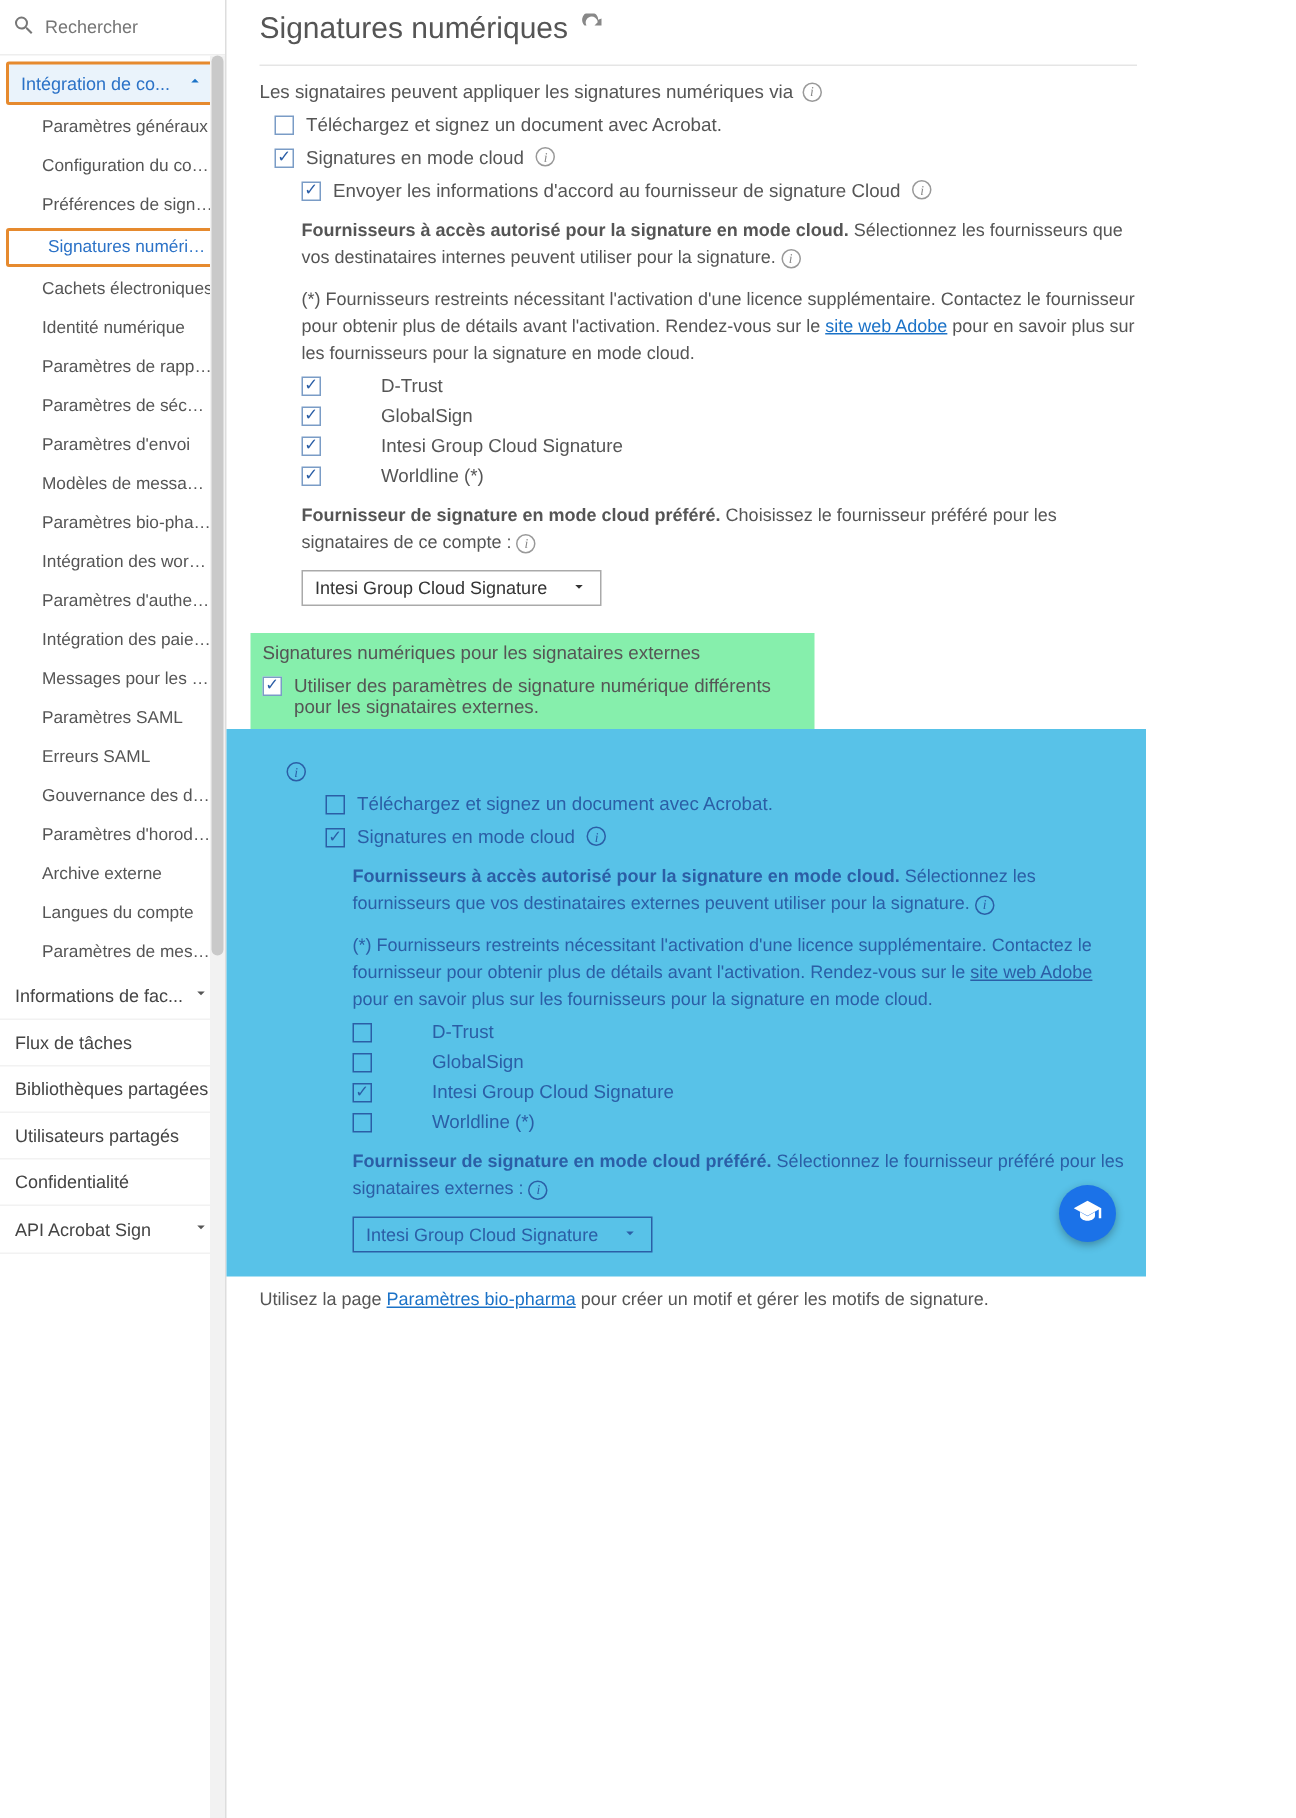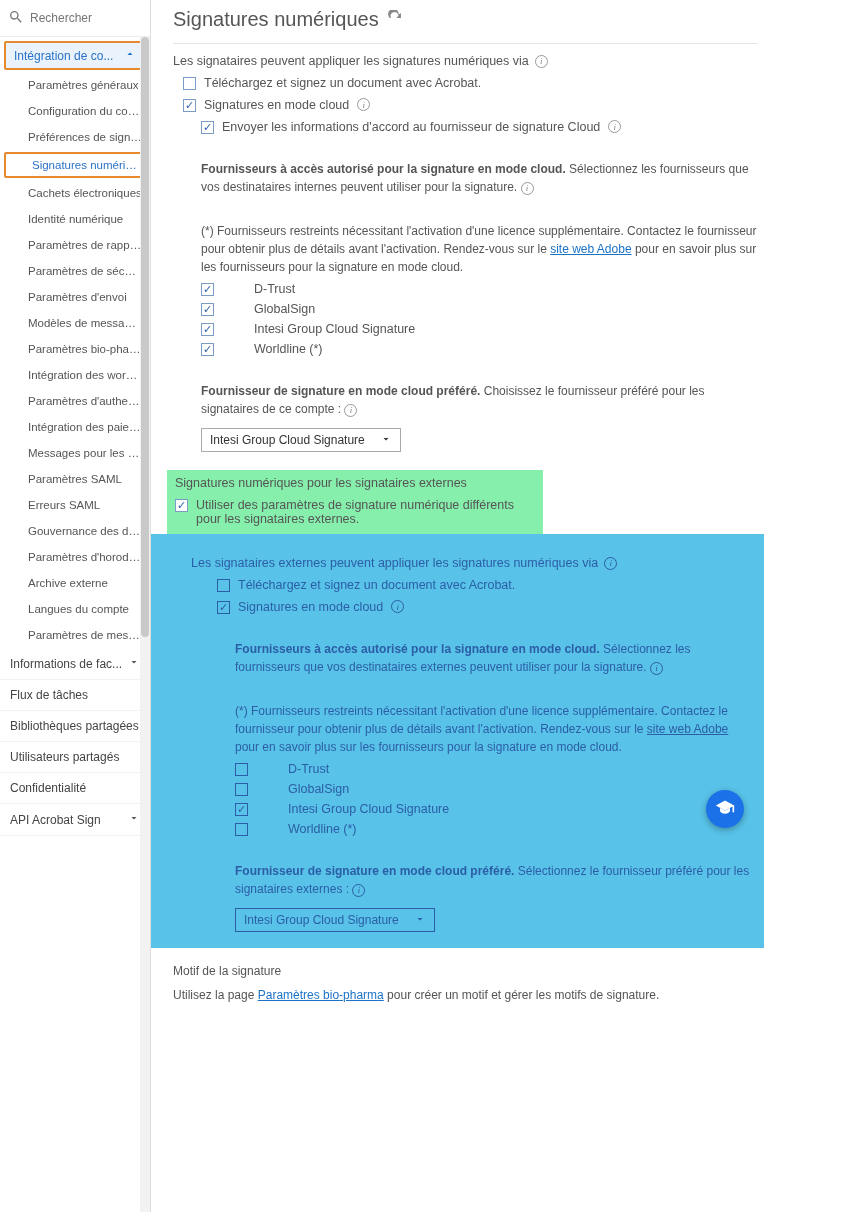--- a/index.html
+++ b/index.html
@@ -25,21 +25,21 @@
   .main { flex: 1; padding: 8px 22px 20px 22px; position: relative; }
   .page-title { display: flex; align-items: center; gap: 8px; font-size: 20px; font-weight: 400; color: #555; margin-bottom: 12px; }
   .page-title svg { width: 16px; height: 16px; fill: #888; }
   .section-text { font-size: 12.5px; color: #555; margin-top: 10px; display: flex; align-items: center; gap: 6px; }
   .row { display: flex; align-items: flex-start; gap: 8px; margin-top: 8px; margin-left: 10px; font-size: 12.5px; color: #555; }
   .row.indent1 { margin-left: 28px; }
   .cb { width: 13px; height: 13px; border: 1px solid #7a9cc6; display: inline-flex; align-items: center; justify-content: center; flex-shrink: 0; margin-top: 1px; background: #fff; }
   .cb.checked::after { content: "✓"; font-size: 11px; color: #2b5ea6; line-height: 1; }
   .cb.checked.dark::after { color: #2b5ea6; }
   .info-icon { width: 13px; height: 13px; border: 1px solid #999; border-radius: 50%; display: inline-flex; align-items: center; justify-content: center; font-size: 9px; color: #888; font-style: italic; font-family: Georgia, serif; flex-shrink: 0; }
-  .para { font-size: 12px; color: #555; margin-top: 26px; line-height: 1.5; }
+  .para { font-size: 12px; color: #555; margin-top: 10px; line-height: 1.5; }
   .para.indent { margin-left: 28px; }
   .bold { font-weight: 600; }
   .link { color: #1b72c7; text-decoration: underline; cursor: pointer; }
   .providers { margin-left: 28px; margin-top: 6px; }
   .providers .row { margin-left: 0; margin-top: 6px; gap: 40px; }
   .select { margin-left: 28px; margin-top: 10px; width: 200px; height: 24px; border: 1px solid #aaa; display: flex; align-items: center; justify-content: space-between; padding: 0 8px; font-size: 12px; color: #333; background: #fff; cursor: pointer; }
   .select svg { width: 12px; height: 12px; fill: #333; }
   
   .yellow-block { background: #86efac; margin-top: 18px; margin-left: -6px; padding: 6px 8px 8px 8px; width: 376px; }
   .yellow-block .title { font-size: 12.5px; color: #555; }
@@ -208,21 +208,20 @@
     <div class="yellow-block">
       <div class="title">Signatures numériques pour les signataires externes</div>
       <div class="row">
         <span class="cb checked dark"></span>
         <span>Utiliser des paramètres de signature numérique différents pour les signataires externes.</span>
       </div>
     </div>
 
     <div class="blue-block">
       <div class="section-text">
-        <span>Les signataires externes peuvent appliquer les signatures numériques via</span>
         <span class="info-icon">i</span>
       </div>
       <div class="row indent1">
         <span class="cb"></span>
         <span>Téléchargez et signez un document avec Acrobat.</span>
       </div>
       <div class="row indent1">
         <span class="cb checked"></span>
         <span>Signatures en mode cloud</span>
         <span class="info-icon">i</span>
@@ -260,21 +259,20 @@
         <span class="info-icon">i</span>
       </div>
       <div class="select">
         <span>Intesi Group Cloud Signature</span>
         <span><svg viewBox="0 0 24 24">
               <path d="M7 10l5 5 5-5z"></path>
             </svg></span>
       </div>
     </div>
 
-    <div class="para" style="margin-top:14px;">Motif de la signature</div>
     <div class="para" style="margin-top:6px;">
       <span>Utilisez la page </span><span class="link">Paramètres bio-pharma</span><span> pour créer un motif et gérer les motifs de signature.</span>
     </div>
 
     <div class="fab">
       <span>
         <svg viewBox="0 0 24 24">
             <path d="M12 3L1 9l11 6 9-4.91V17h2V9L12 3zm-6 9.09V15c0 2.21 2.69 4 6 4s6-1.79 6-4v-2.91l-6 3.27-6-3.27z"></path>
           </svg>
       </span>

